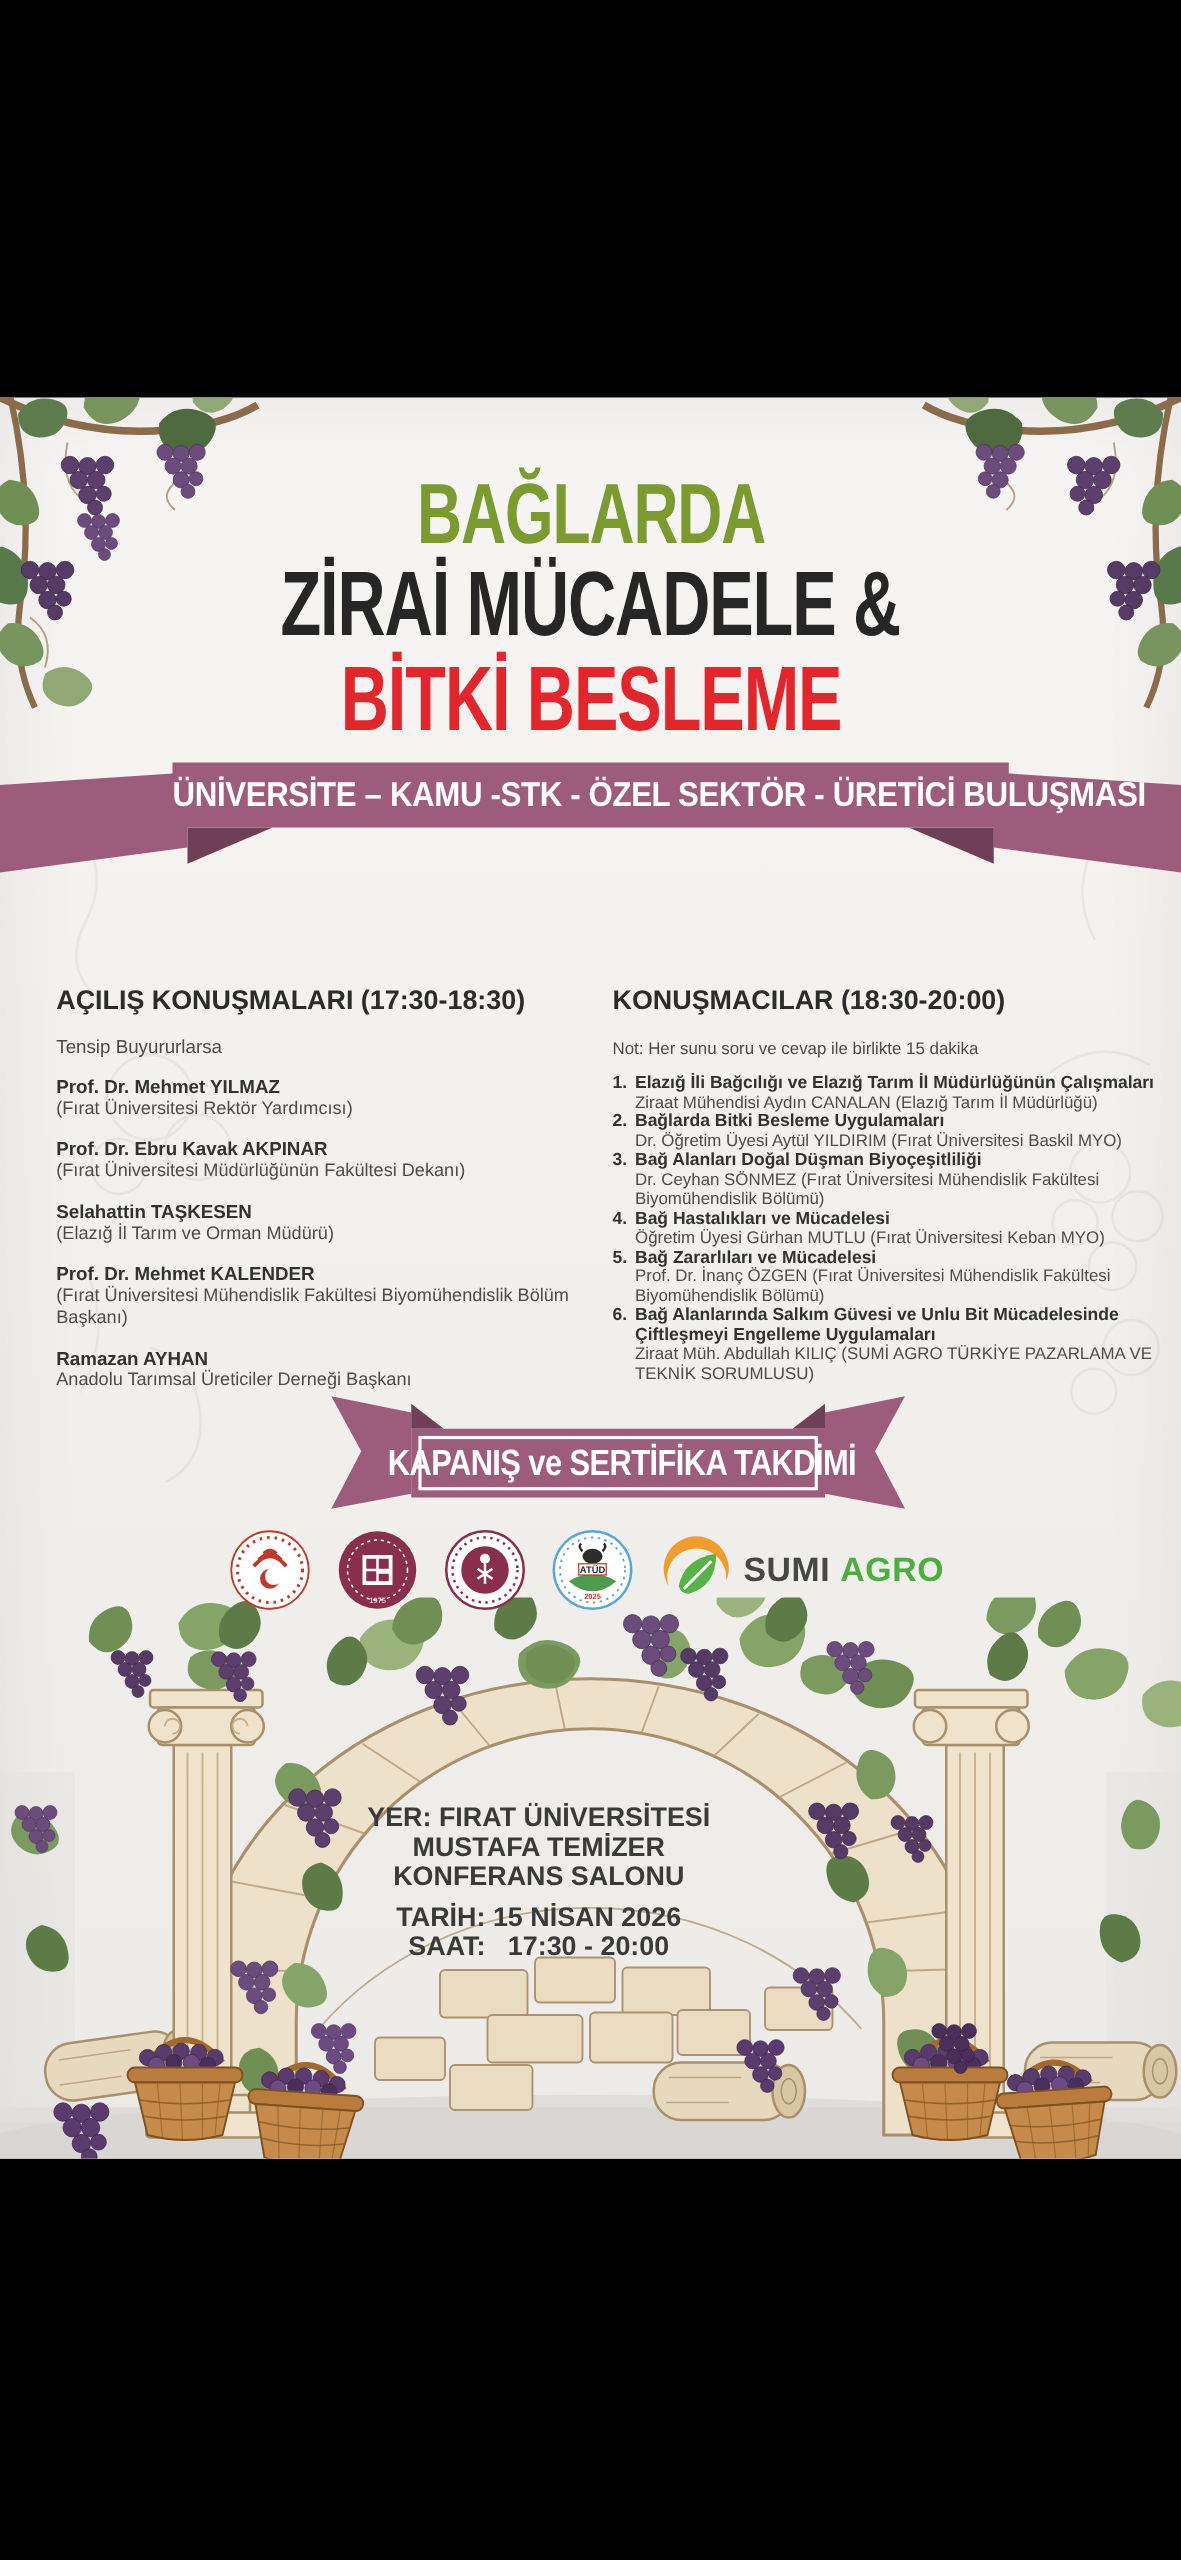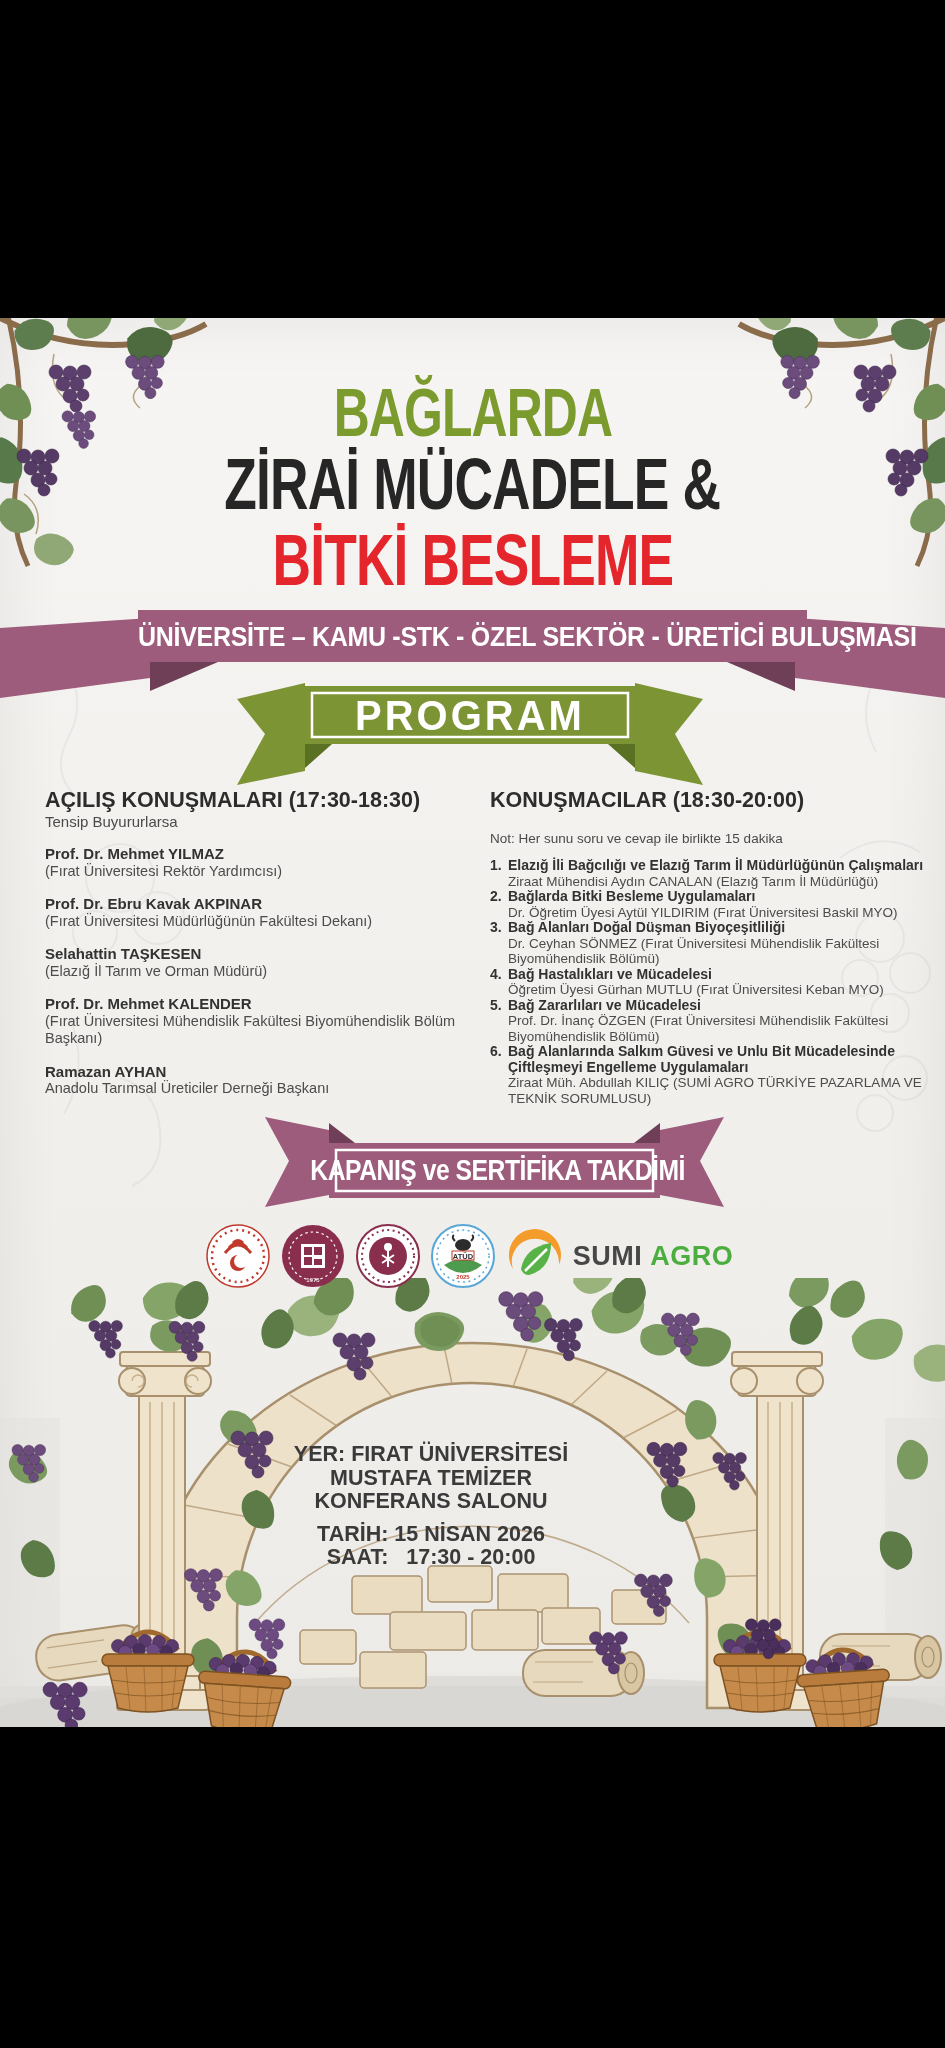--- a/index.html
+++ b/index.html
@@ -31,33 +31,33 @@
     font-weight:bold;font-size:40px;line-height:58px;color:#fff;letter-spacing:3px;transform:scaleY(1.05);}
   .closing-wrap{top:797px;height:120px;padding-left:27px;}
   .closing-label{position:absolute;left:302px;top:28px;width:331px;height:55px;text-align:center;
     font-weight:bold;font-size:26px;line-height:55px;color:#fff;letter-spacing:-0.5px;
     transform:scale(0.95,1.12);white-space:nowrap;}
   
   .col{position:absolute;top:470px;z-index:2;}
   .col-left{left:45px;width:420px;}
   .col-right{left:490px;width:436px;}
   .col-heading{font-size:21.5px;font-weight:bold;color:#2c2c2c;white-space:nowrap;}
-  .intro{font-size:15px;color:#4a4a4a;}
+  .intro{margin-top:16px;font-size:15px;color:#4a4a4a;}
   .person{margin-top:15px;}
   .person-name{font-size:15px;font-weight:bold;color:#323232;line-height:17.5px;}
   .person-role{font-size:14.5px;color:#4c4c4c;line-height:17.5px;}
   .note{margin-top:18px;font-size:13.5px;color:#4a4a4a;}
   .talks{margin-top:12px;}
   .talk{display:flex;}
   .talk-num{width:18px;flex:none;font-size:14px;font-weight:bold;color:#323232;line-height:15.5px;}
   .talk-title{font-size:14px;font-weight:bold;color:#323232;line-height:15.5px;}
   .talk-speaker{font-size:13.5px;color:#4c4c4c;line-height:15.5px;}
   
   .logos{position:absolute;top:900px;left:0;width:938px;height:76px;display:flex;
-         justify-content:center;align-items:center;gap:9px;z-index:2;}
+         justify-content:center;align-items:center;gap:20px;z-index:2;}
   .logo-circle{width:66px;height:66px;flex:none;}
   .sumi{display:flex;align-items:center;gap:6px;}
   .sumi-word{font-size:27px;font-weight:bold;letter-spacing:0.5px;white-space:nowrap;}
   .sumi-word .w1{color:#474747;}
   .sumi-word .w2{color:#4cae3f;}
   
   .scene{position:absolute;left:0;top:960px;width:945px;height:449px;z-index:1;}
   .venue{position:absolute;left:0;top:1125px;width:862px;text-align:center;z-index:3;}
   .venue div{font-size:21.5px;font-weight:bold;color:#3a3a3a;line-height:23.5px;}
   .venue .gap{height:9px;}
@@ -168,31 +168,20 @@
       <svg width="945" height="115" viewBox="0 0 945 115">
         <polygon points="0,25 150,15 150,75 0,95" fill="#9d5c7c"></polygon>
         <polygon points="150,59 150,88 218,59" fill="#6f3f58"></polygon>
         <polygon points="945,25 795,15 795,75 945,95" fill="#9d5c7c"></polygon>
         <polygon points="795,59 795,88 727,59" fill="#6f3f58"></polygon>
         <rect x="138" y="7" width="669" height="52" fill="#9d5c7c"></rect>
       </svg>
       <div class="banner-label">ÜNİVERSİTE – KAMU -STK - ÖZEL SEKTÖR - ÜRETİCİ BULUŞMASI</div>
     </div>
 
-    <div class="ribbon program-wrap">
-      <svg width="945" height="130" viewBox="0 0 945 130">
-        <polygon points="305,10 305,98 237,112 265,61 237,26" fill="#7d9434"></polygon>
-        <polygon points="635,10 635,98 703,112 675,61 703,26" fill="#7d9434"></polygon>
-        <polygon points="305,71 305,95 332,71" fill="#5a7022"></polygon>
-        <polygon points="635,71 635,95 608,71" fill="#5a7022"></polygon>
-        <rect x="305" y="13" width="330" height="58" fill="#7d9434"></rect>
-        <rect x="312" y="20" width="316" height="44" fill="none" stroke="#ffffff" stroke-width="2.5"></rect>
-      </svg>
-      <div class="program-label">PROGRAM</div>
-    </div>
 
     <div class="col col-left">
       <div class="col-heading">AÇILIŞ KONUŞMALARI (17:30-18:30)</div>
       <div class="intro">Tensip Buyururlarsa</div>
       <div class="person">
         <div class="person-name">Prof. Dr. Mehmet YILMAZ</div>
         <div class="person-role">(Fırat Üniversitesi Rektör Yardımcısı)</div>
       </div>
       <div class="person">
         <div class="person-name">Prof. Dr. Ebru Kavak AKPINAR</div>

